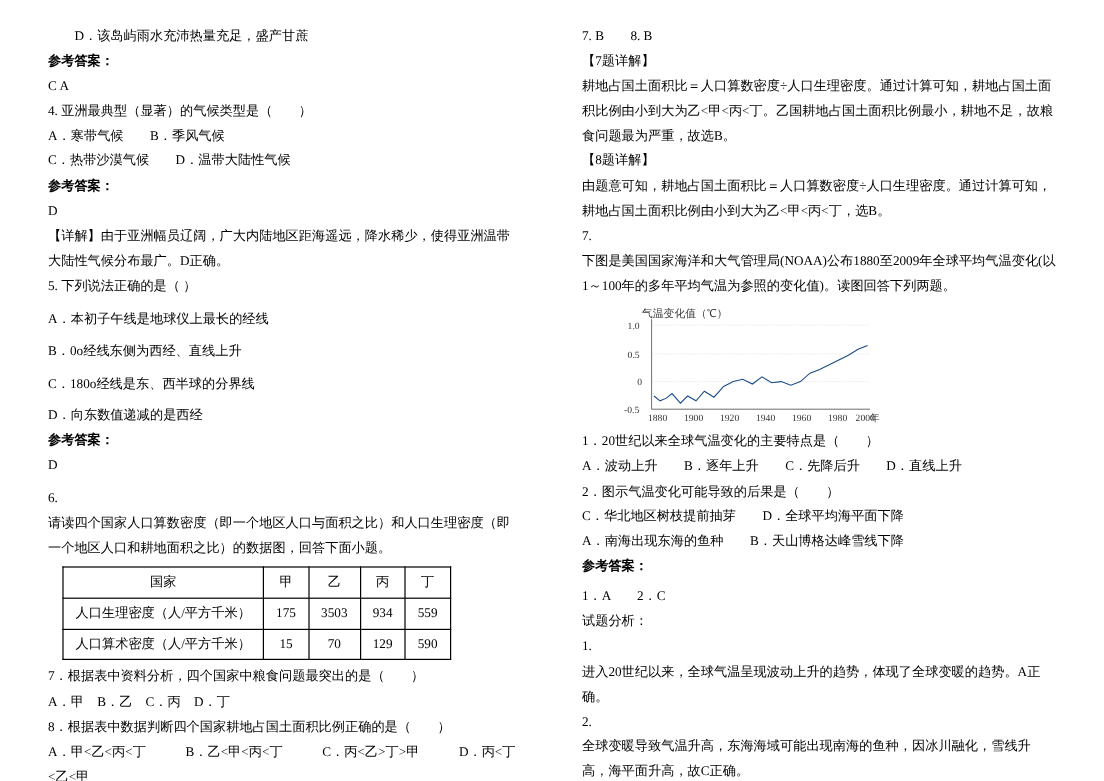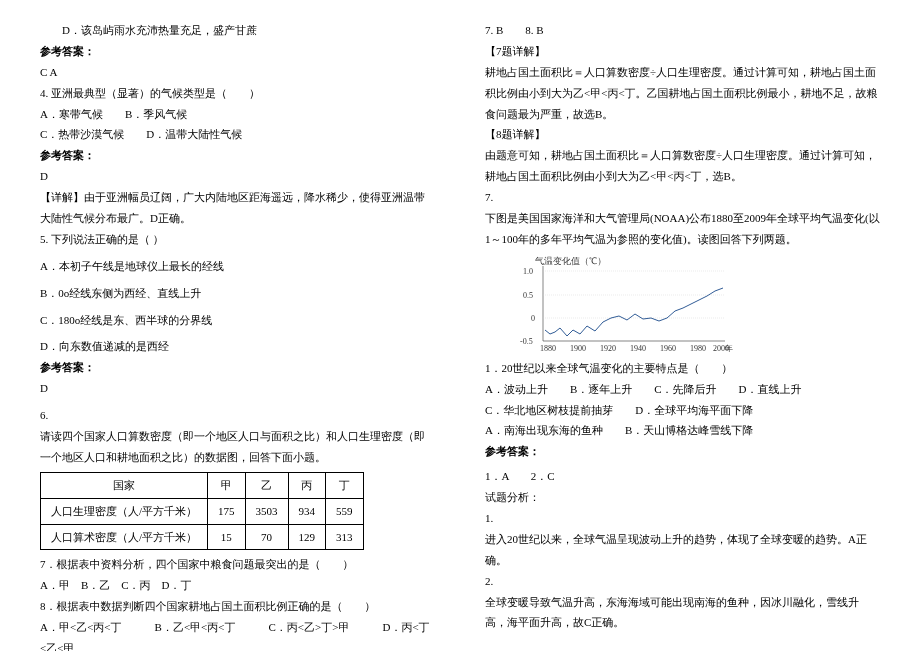--- a/index.html
+++ b/index.html
@@ -18,21 +18,21 @@
     gap: 50px;
   }
   .col {
     flex: 1;
     min-width: 0;
   }
   .indent { text-indent: 2em; }
   .bold { font-weight: bold; }
   table {
     border-collapse: collapse;
-    margin: 4px 0;
+    margin: 4px 12px;
   }
   table td, table th {
     border: 1px solid #000;
     padding: 2px 10px;
     font-size: 11px;
     text-align: center;
   }
   .chart {
     width: 220px;
     height: 100px;
@@ -89,21 +89,21 @@
         <td>175</td>
         <td>3503</td>
         <td>934</td>
         <td>559</td>
       </tr>
       <tr>
         <td style="text-align:right">人口算术密度（人/平方千米）</td>
         <td>15</td>
         <td>70</td>
         <td>129</td>
-        <td>313</td>
+        <td>590</td>
       </tr>
     </tbody>
       </table>
     <div>7．根据表中资料分析，四个国家中粮食问题最突出的是（　　）</div>
     <div>A．甲　B．乙　C．丙　D．丁</div>
     <div>8．根据表中数据判断四个国家耕地占国土面积比例正确的是（　　）</div>
     <div>A．甲&lt;乙&lt;丙&lt;丁　　　B．乙&lt;甲&lt;丙&lt;丁　　　C．丙&lt;乙&gt;丁&gt;甲　　　D．丙&lt;丁&lt;乙&lt;甲</div>
 
   </div>
 
@@ -139,20 +139,21 @@
           <text x="175" y="95">1980</text>
           <text x="198" y="95">2000</text>
         </g>
         <text x="210" y="95" class="tick">年</text>
         <path class="plotline" d="M30,74 L35,78 L40,76 L45,72 L52,80 L58,74 L65,78 L72,70 L80,75 L88,66 L96,62 L104,60 L112,64 L120,58 L128,63 L136,62 L144,65 L152,62 L160,55 L168,52 L176,48 L184,44 L192,40 L200,35 L208,32"></path>
       </svg>
     </div>
 
     <div>1．20世纪以来全球气温变化的主要特点是（　　）</div>
     <div>A．波动上升　　B．逐年上升　　C．先降后升　　D．直线上升</div>
+    <div>2．图示气温变化可能导致的后果是（　　）</div>
     <div>C．华北地区树枝提前抽芽　　D．全球平均海平面下降</div>
     <div>A．南海出现东海的鱼种　　B．天山博格达峰雪线下降</div>
     <div class="bold">参考答案：</div>
     <div style="height:4px"></div>
     <div>1．A　　2．C</div>
     <div>试题分析：</div>
     <div>1.</div>
     <div>进入20世纪以来，全球气温呈现波动上升的趋势，体现了全球变暖的趋势。A正确。</div>
     <div>2.</div>
     <div>全球变暖导致气温升高，东海海域可能出现南海的鱼种，因冰川融化，雪线升高，海平面升高，故C正确。</div>

